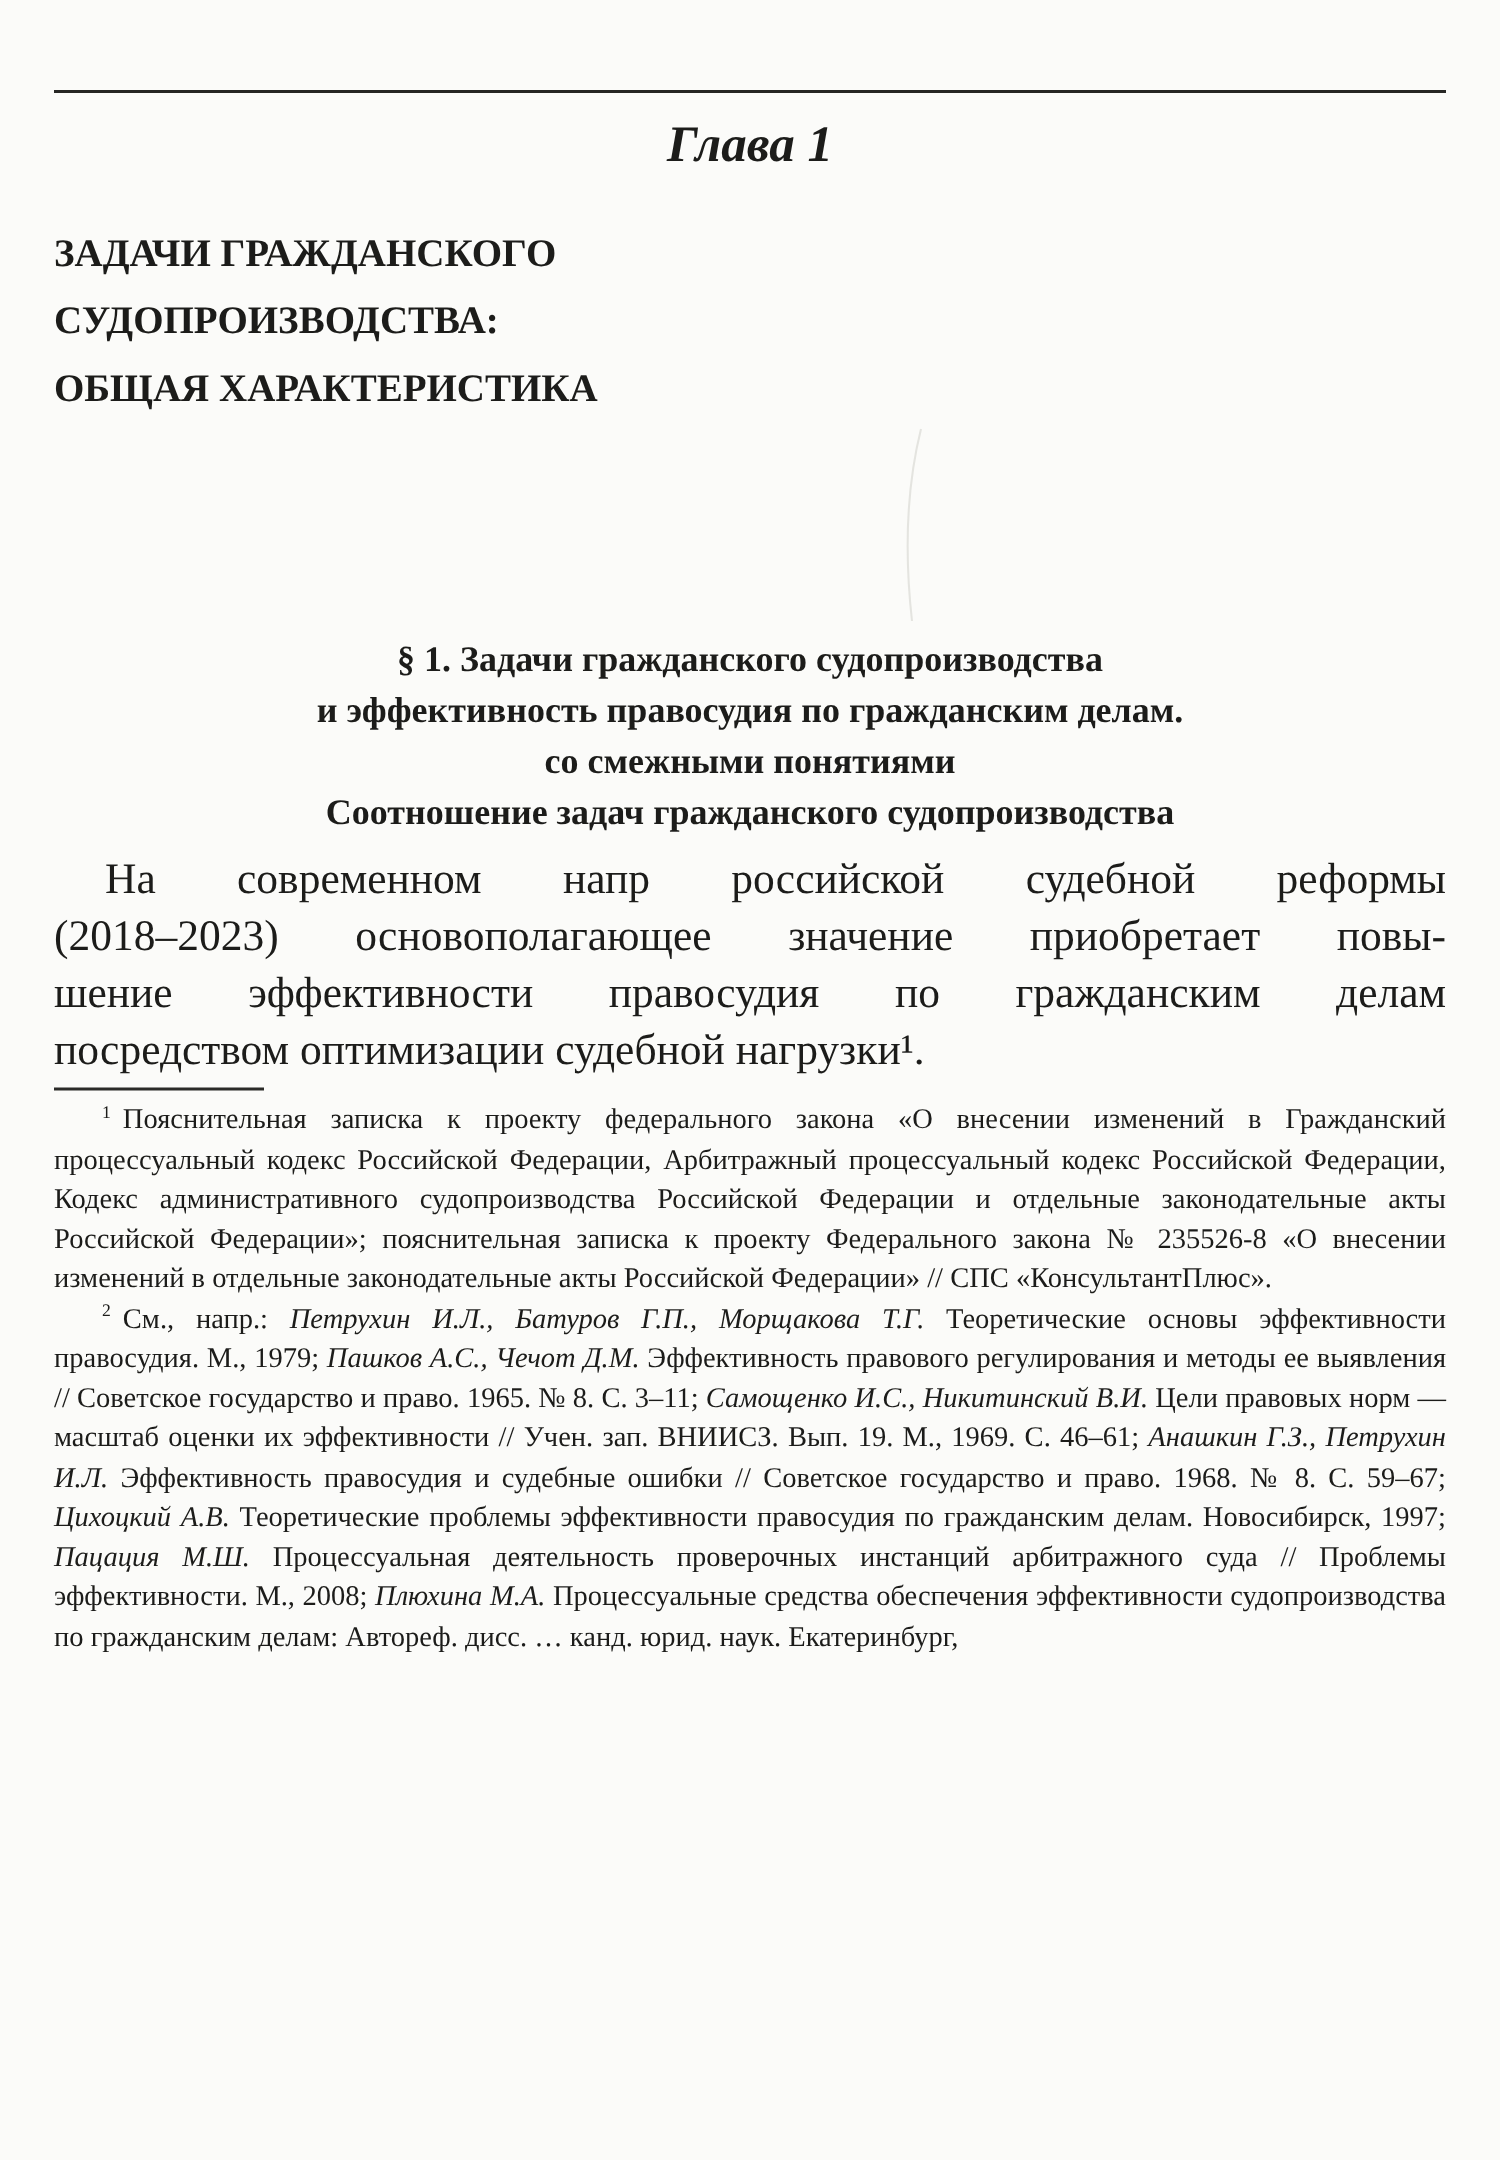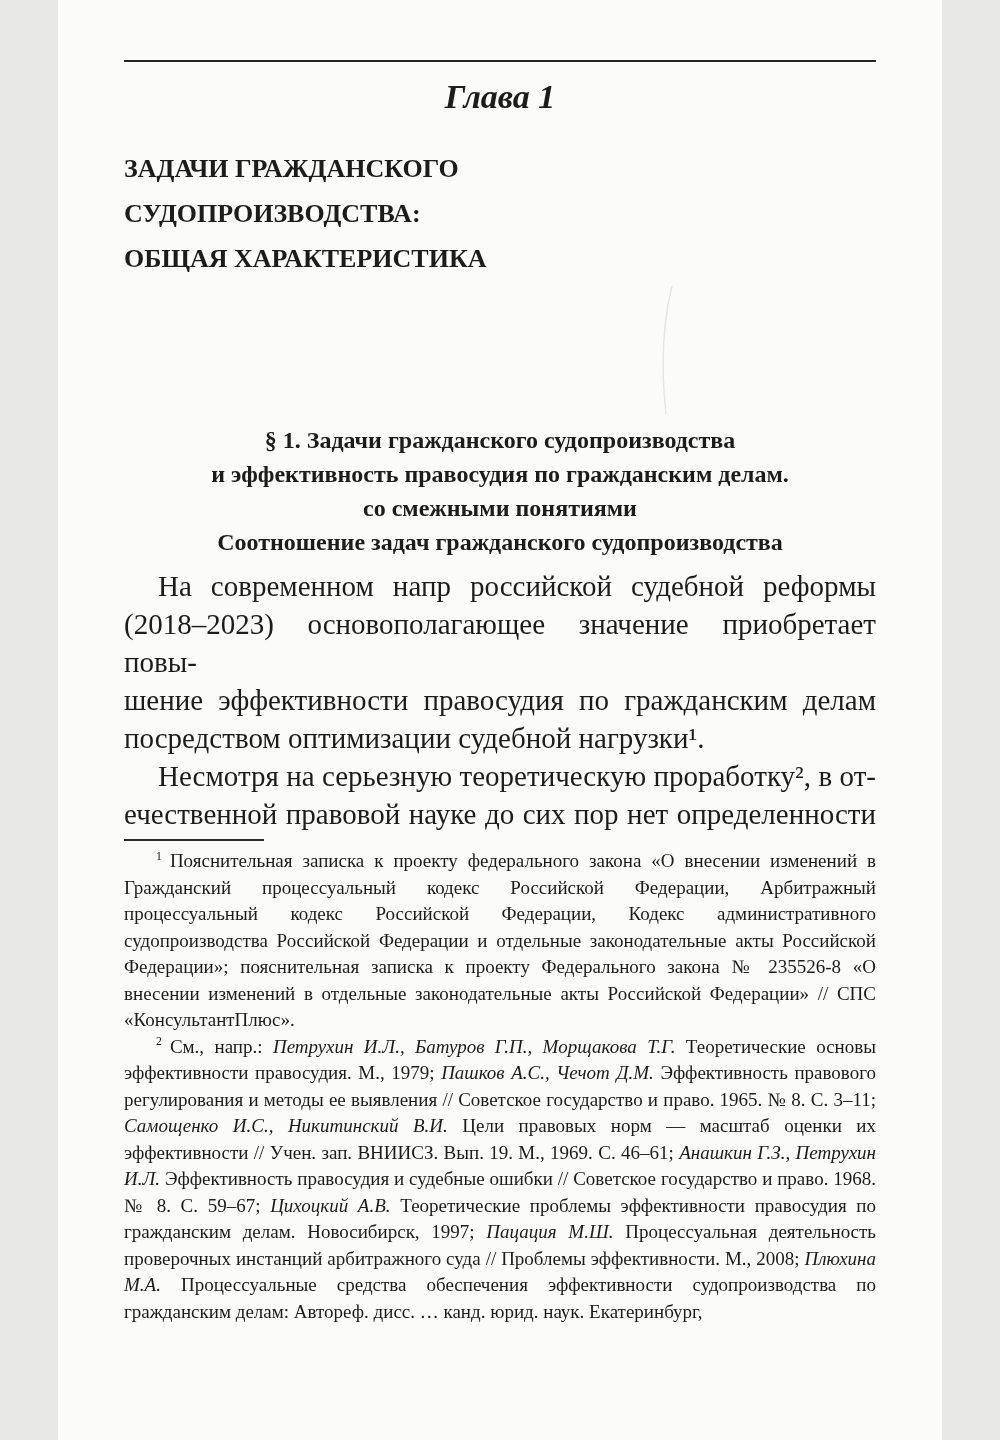--- a/index.html
+++ b/index.html
@@ -2,29 +2,29 @@
 <html><head>
 <meta charset="utf-8">
 <style>
   html, body {
     margin: 0;
     padding: 0;
     background: #e8e8e6;
   }
   .page {
     position: relative;
-    width: 884px;
+    width: 1000px;
     height: 1440px;
     margin: 0 auto;
     background: #fbfbf9;
     color: #1c1c1a;
     font-family: "Liberation Serif", "DejaVu Serif", serif;
     overflow: hidden;
     box-sizing: border-box;
-    padding: 0 66px;
+    padding: 0 36px;
   }
   .top-rule {
     margin-top: 60px;
     height: 2px;
     background: #262624;
     width: 100%;
   }
   .chapter-label {
     margin-top: 16px;
     text-align: center;
@@ -125,24 +125,20 @@
     <span class="hline">Соотношение задач гражданского судопроизводства</span>
   </h2>
 
   <div class="body-text">
     <p class="para">
       <span class="bline indent">На современном напр российской судебной реформы</span>
       <span class="bline">(2018–2023) основополагающее значение приобретает повы-</span>
       <span class="bline">шение эффективности правосудия по гражданским делам</span>
       <span class="bline lastline">посредством оптимизации судебной нагрузки¹.</span>
     </p>
-    <p class="para">
-      <span class="bline indent">Несмотря на серьезную теоретическую проработку², в от-</span>
-      <span class="bline">ечественной правовой науке до сих пор нет определенности</span>
-    </p>
   </div>
 
   <div class="footnote-sep"></div>
 
   <div class="footnotes">
     <p class="footnote"><sup>1</sup><span><span>Пояснительная записка к проекту федерального закона «О внесении изменений в Гражданский процессуальный кодекс Российской Федерации, Арбитражный процессуальный кодекс Российской Федерации, Кодекс административного судопроизводства Российской Федерации и отдельные законодательные акты Российской Федерации»; пояснительная записка к проекту Федерального закона № 235526-8 «О внесении изменений в отдельные законодательные акты Российской Федерации» // СПС «КонсультантПлюс».</span></span></p>
     <p class="footnote"><sup>2</sup><span><span>См., напр.: </span><i>Петрухин И.Л., Батуров Г.П., Морщакова Т.Г.</i><span> Теоретические основы эффективности правосудия. М., 1979; </span><i>Пашков А.С., Чечот Д.М.</i><span> Эффективность правового регулирования и методы ее выявления // Советское государство и право. 1965. № 8. С. 3–11; </span><i>Самощенко И.С., Никитинский В.И.</i><span> Цели правовых норм — масштаб оценки их эффективности // Учен. зап. ВНИИСЗ. Вып. 19. М., 1969. С. 46–61; </span><i>Анашкин Г.З., Петрухин И.Л.</i><span> Эффективность правосудия и судебные ошибки // Советское государство и право. 1968. № 8. С. 59–67; </span><i>Цихоцкий А.В.</i><span> Теоретические проблемы эффективности правосудия по гражданским делам. Новосибирск, 1997; </span><i>Пацация М.Ш.</i><span> Процессуальная деятельность проверочных инстанций арбитражного суда // Проблемы эффективности. М., 2008; </span><i>Плюхина М.А.</i><span> Процессуальные средства обеспечения эффективности судопроизводства по гражданским делам: Автореф. дисс. … канд. юрид. наук. Екатеринбург,</span></span></p>
   </div>
 
   <div class="page-number">11</div>

